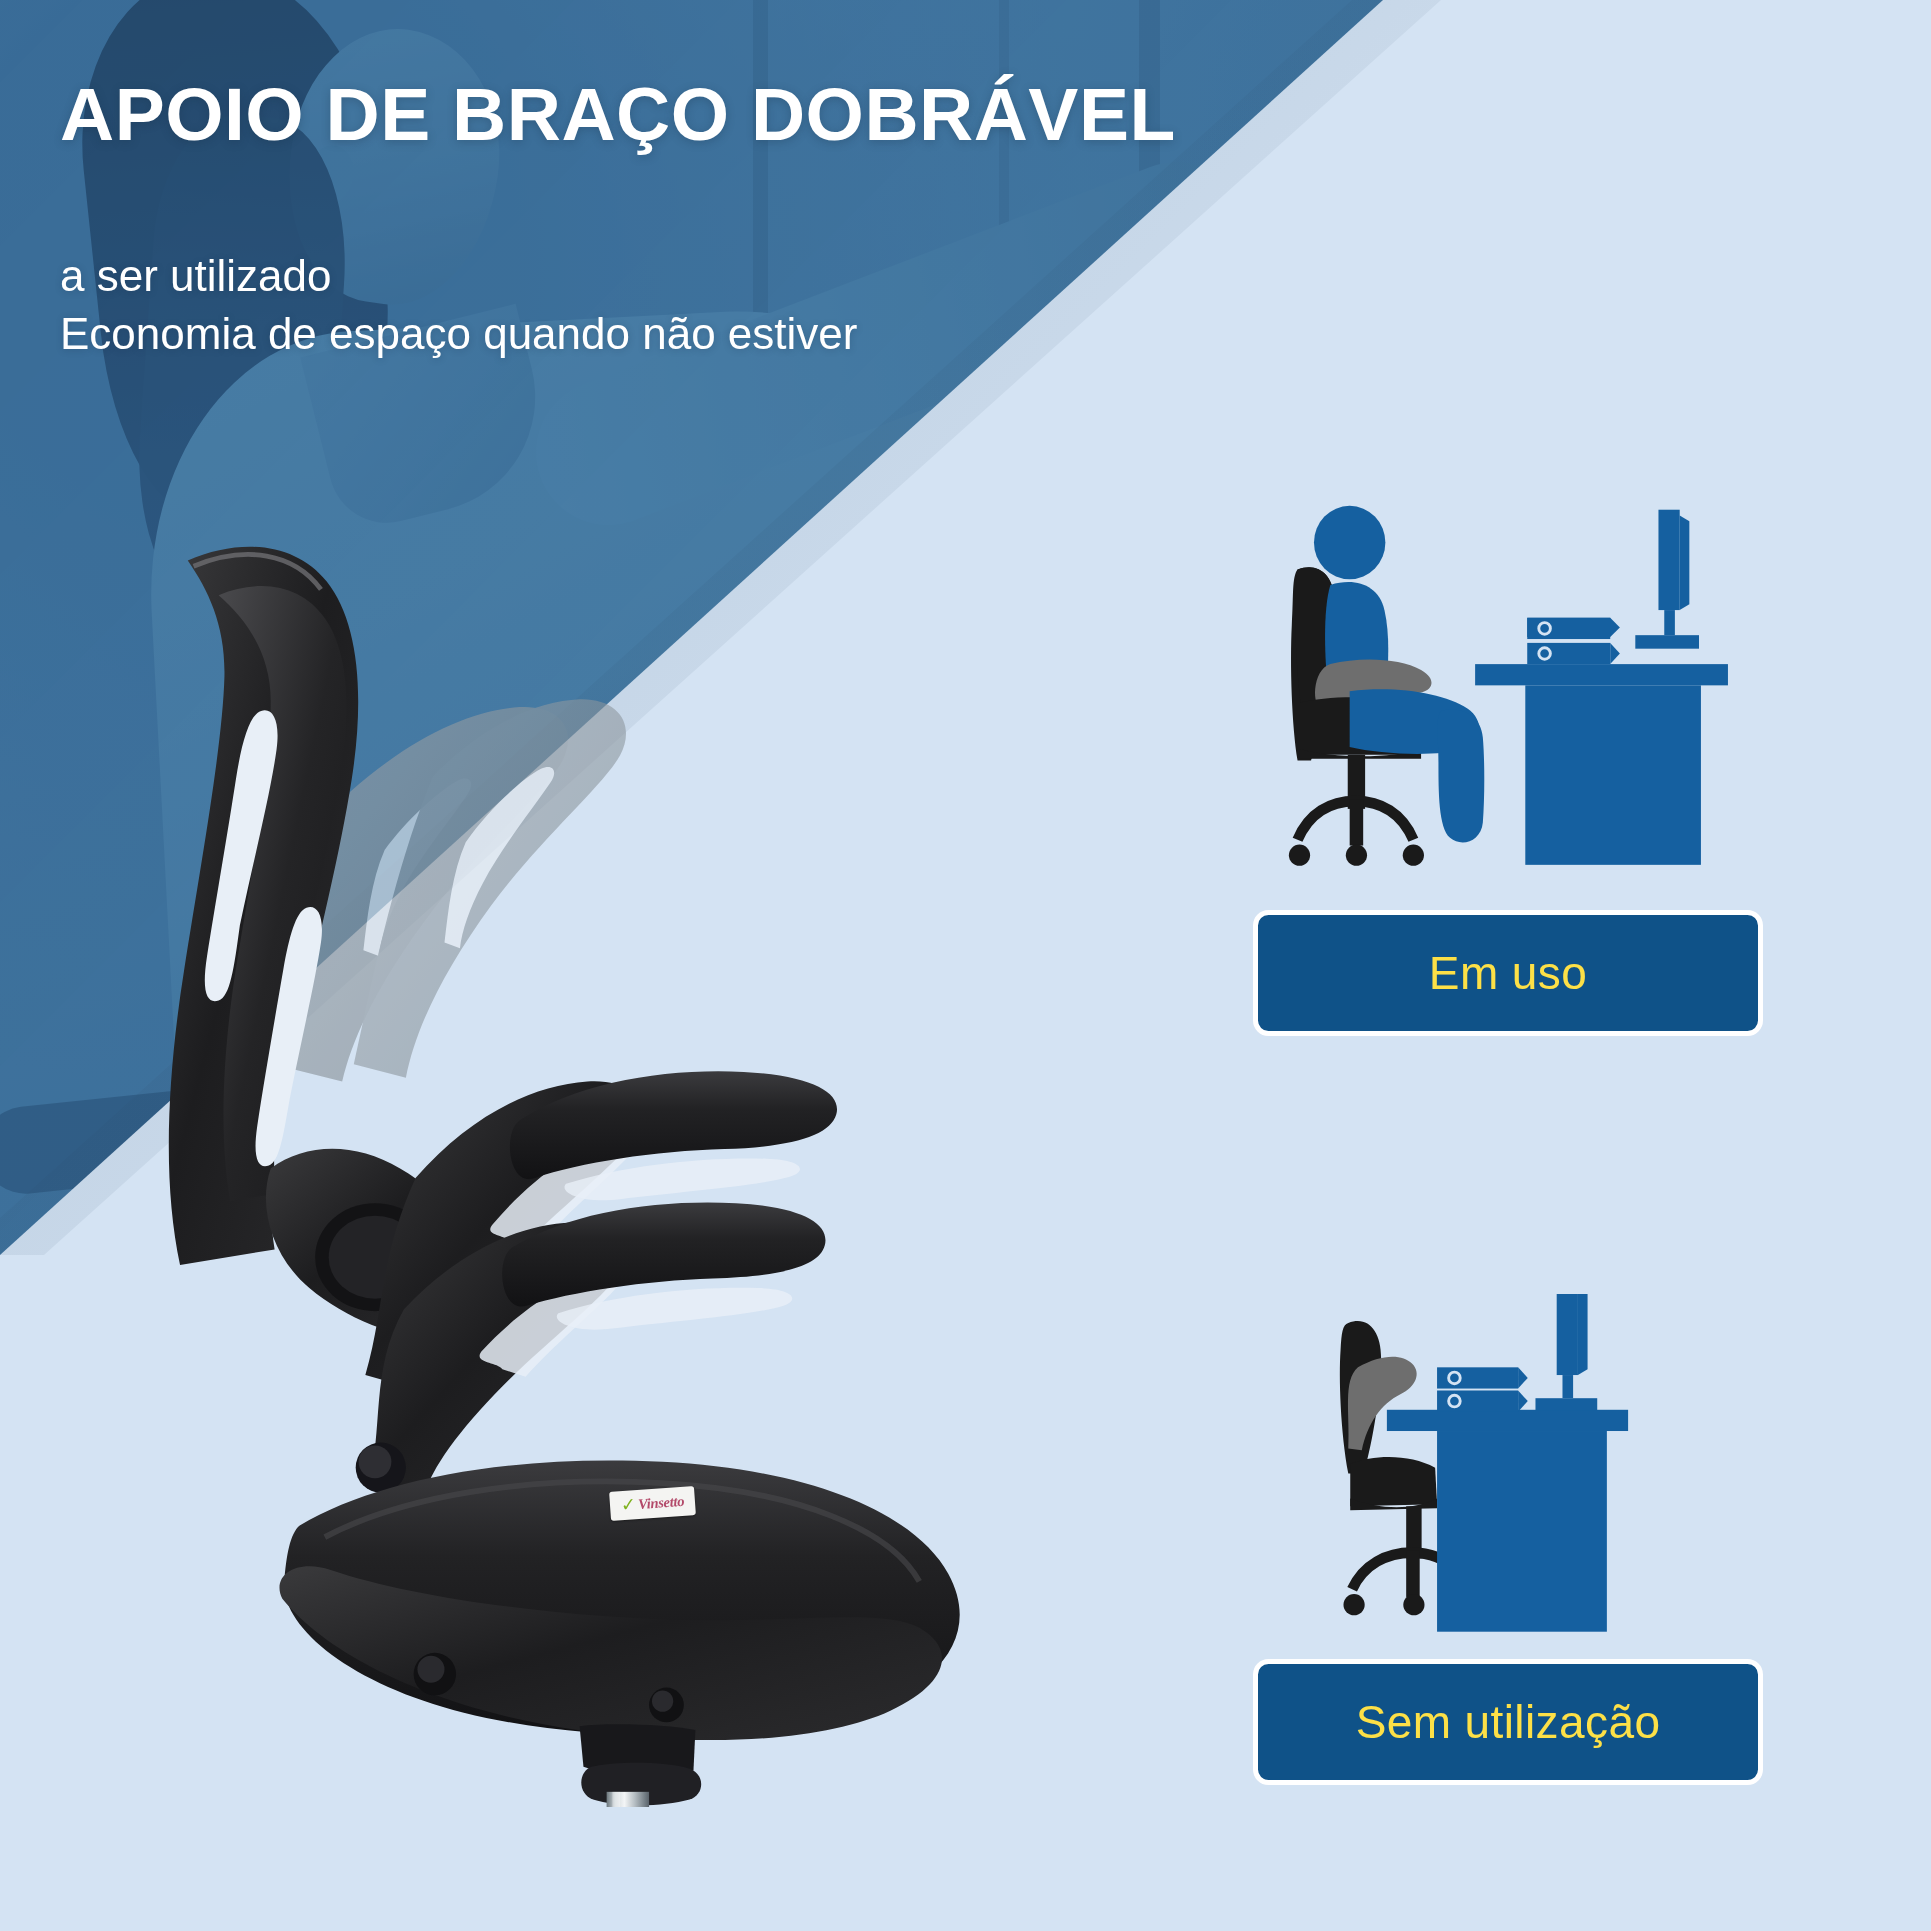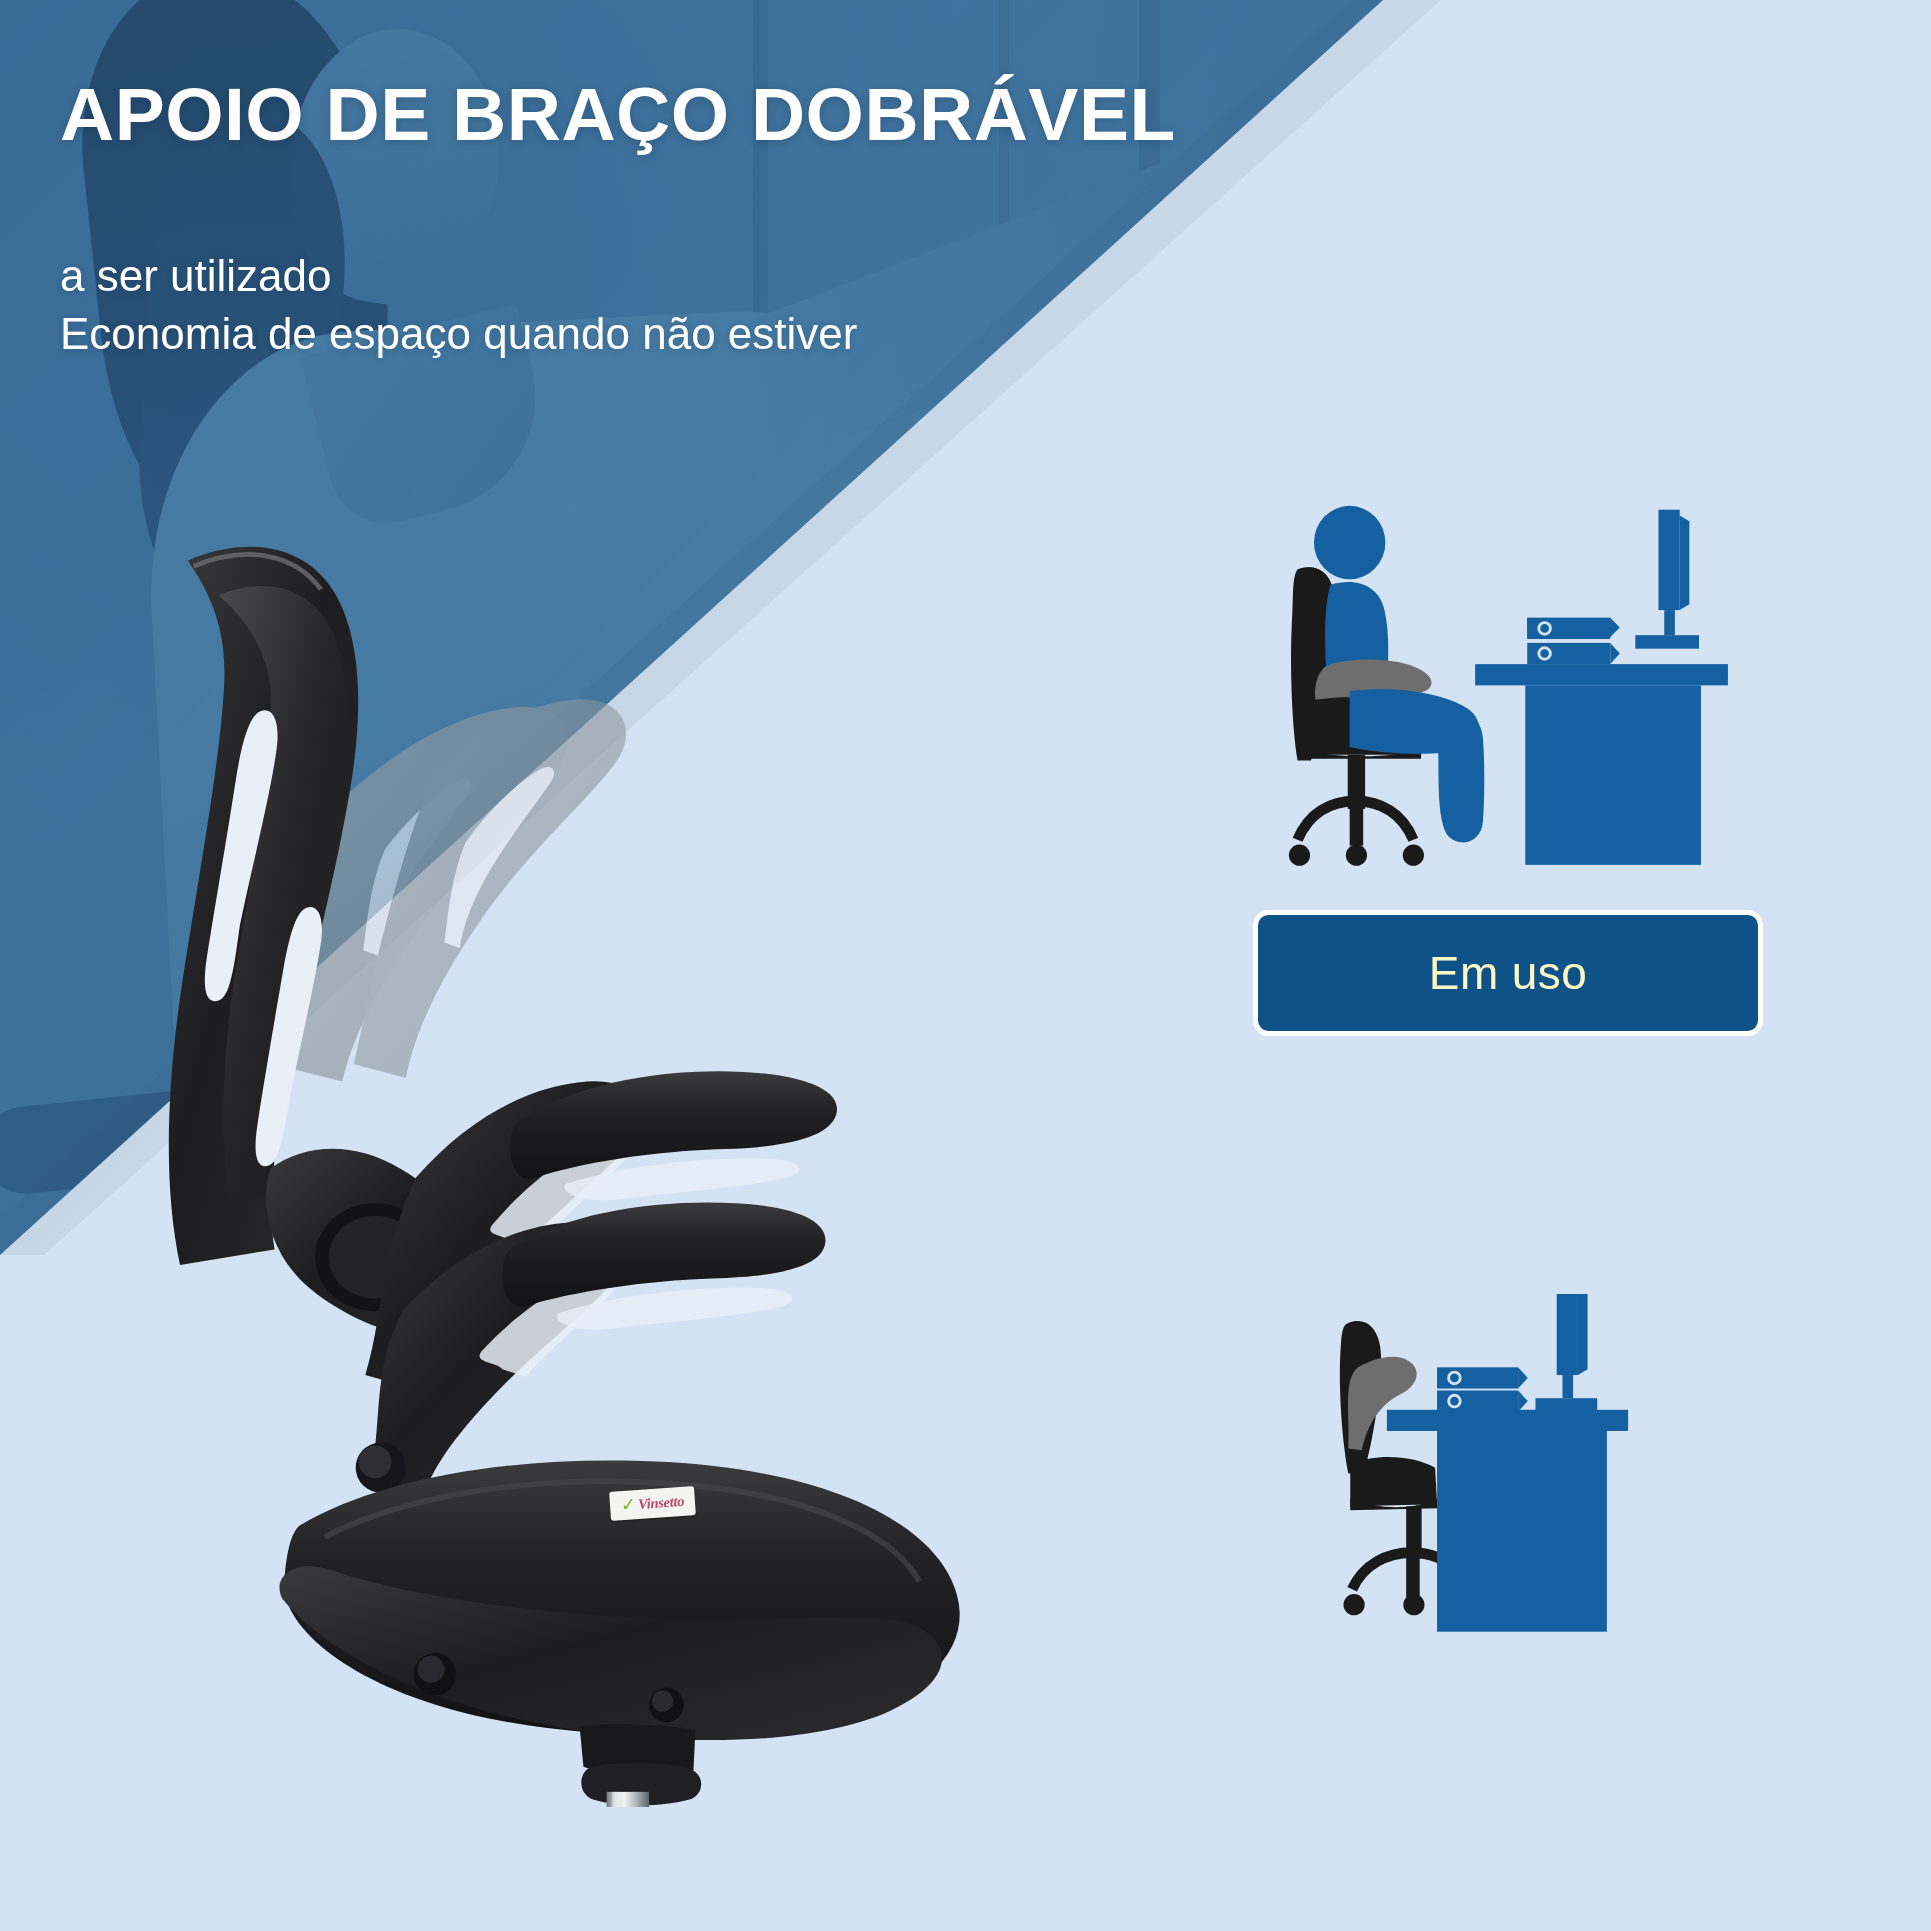--- a/index.html
+++ b/index.html
@@ -157,21 +157,21 @@
 
   
   .picto{position:absolute;}
   .picto.top{left:1255px;top:502px;width:502px;height:386px;}
   .picto.bottom{left:1294px;top:1294px;width:454px;height:357px;}
 
   
   .pill{
     position:absolute;
     display:flex;align-items:center;justify-content:center;
-    background:#0f5288;color:#fef9c3;
+    background:#0f5288;color:#fde047;
     border:5.8px solid #ffffff;border-radius:15.4px;
     font-size:46px;font-weight:400;letter-spacing:0.4px;
     box-sizing:border-box;
   }
   .pill.first{left:1253px;top:910px;width:510px;height:126px;}
   .pill.second{left:1253px;top:1659px;width:510px;height:126px;}
 
   
   .chair{position:absolute;left:126px;top:502px;width:1023px;height:1410px;}
 
@@ -411,18 +411,19 @@
     <rect x="148" y="100" width="84" height="22" fill="#1560A0"></rect>
     <path d="M232 100 l10 11 -10 11 z" fill="#1560A0"></path>
     <circle cx="166" cy="111" r="6" fill="none" stroke="#D4E3F3" stroke-width="3"></circle>
 
     <rect x="272" y="-36" width="22" height="120" fill="#1560A0"></rect>
     <path d="M294 -30 l10 6 v102 l-10 6 z" fill="#1560A0"></path>
     <rect x="278" y="84" width="11" height="24" fill="#1560A0"></rect>
     <rect x="250" y="108" width="64" height="13" fill="#1560A0"></rect>
   </svg>
 
+  <div class="pill second">Sem utilização</div>
 
   <div class="bottom-bar"></div>
   <div class="cyl-over-bar"></div>
 
 </div>
 
 
 </body></html>

